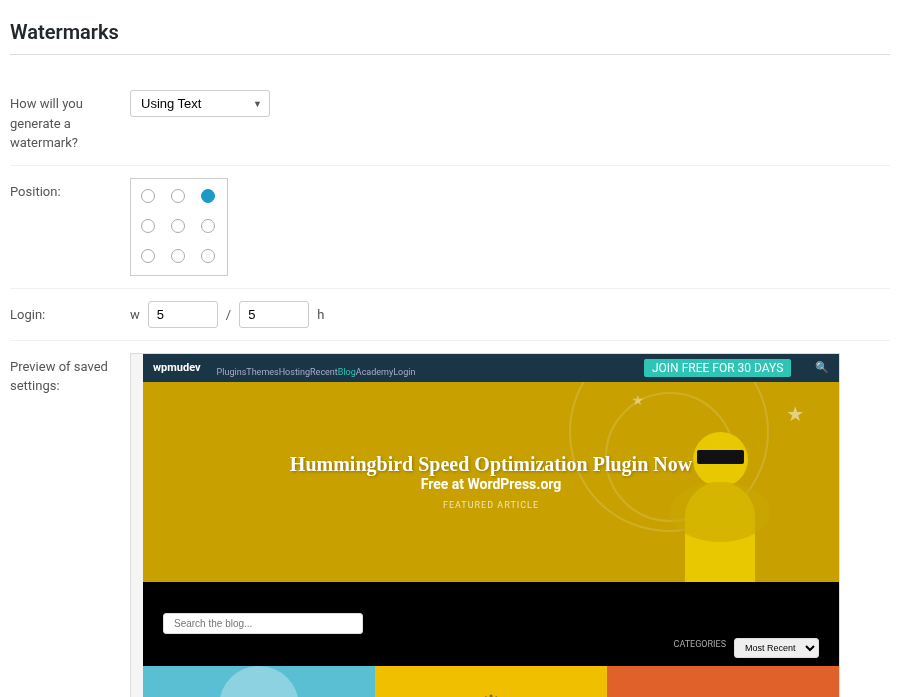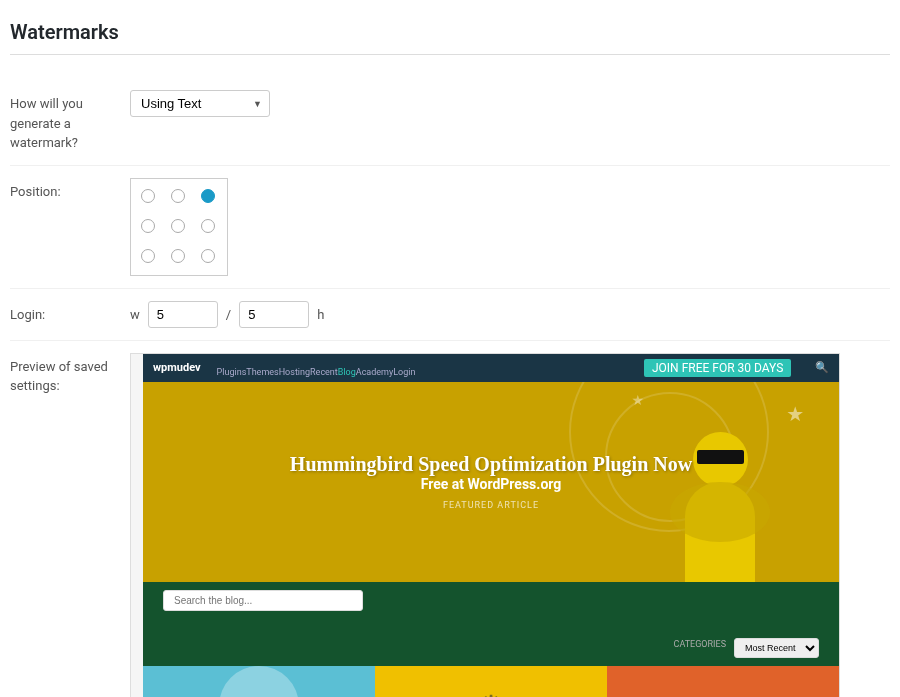--- a/index.html
+++ b/index.html
@@ -222,24 +222,24 @@
       right: 10%; top: -50px;
     }
 
     .hero-circle-2 {
       width: 130px; height: 130px;
       right: 15%; top: 10px;
     }
 
     
     .preview-search-area {
-      background: #14532d;
+      background: #000000;
       padding: 8px 20px;
       display: flex;
-      align-items: flex-start;
+      align-items: center;
       justify-content: space-between;
     }
 
     .preview-search-bar {
       border: 1px solid #ddd;
       border-radius: 3px;
       padding: 4px 10px;
       font-size: 10px;
       color: #999;
       width: 200px;

